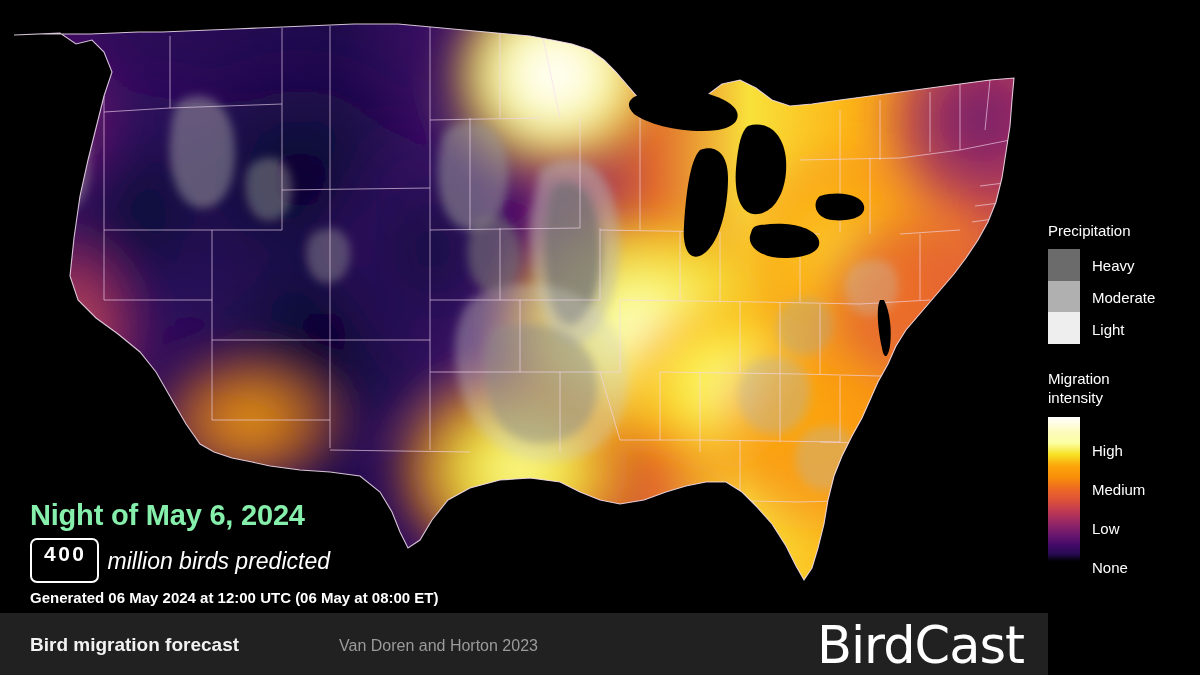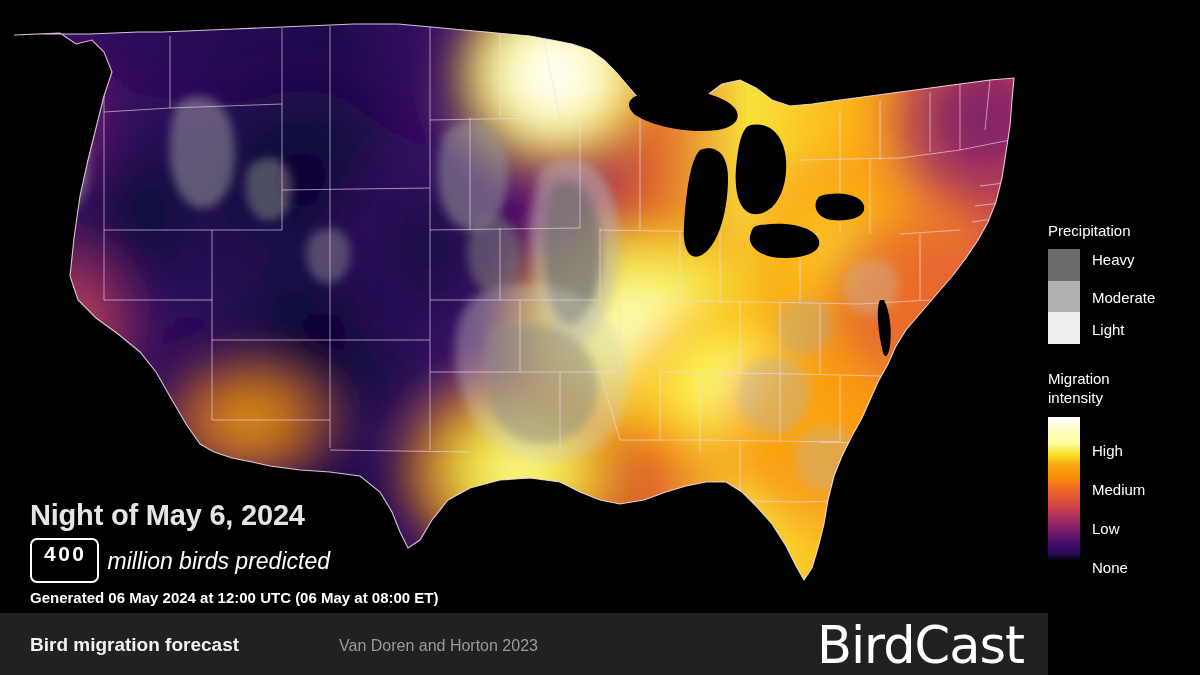--- a/index.html
+++ b/index.html
@@ -28,21 +28,21 @@
   #map-svg { display: block; width: 1040px; height: 613px; }
 
   
   #caption {
     position: absolute;
     left: 30px;
     top: 498px;
     width: 640px;
   }
   #night-title {
-    color: #e5e5e5;
+    color: #86efac;
     font-size: 29px;
     font-weight: bold;
     letter-spacing: -0.2px;
     line-height: 34px;
     margin: 0 0 6px 0;
     white-space: nowrap;
   }
   #count-line {
     display: flex;
     align-items: center;
@@ -518,21 +518,21 @@
 
   <div id="legend-panel">
 
     <div class="legend-title" id="precip-title">Precipitation</div>
 
     <div id="precip-bar">
       <div class="precip-swatch" style="background:#6b6b6b"></div>
       <div class="precip-swatch" style="background:#b0b0b0"></div>
       <div class="precip-swatch" style="background:#eeeeee"></div>
     </div>
-    <div class="precip-label" style="top:250px">Heavy</div>
+    <div class="precip-label" style="top:256px">Heavy</div>
     <div class="precip-label" style="top:288px">Moderate</div>
     <div class="precip-label" style="top:320px">Light</div>
 
     <div class="legend-title" id="mig-title">
       <div>Migration</div>
       <div>intensity</div>
     </div>
 
     <svg id="mig-bar" viewBox="0 0 32 144" preserveAspectRatio="none">
       <rect x="0" y="0" width="32" height="144" fill="url(#infernoBar)"></rect>

